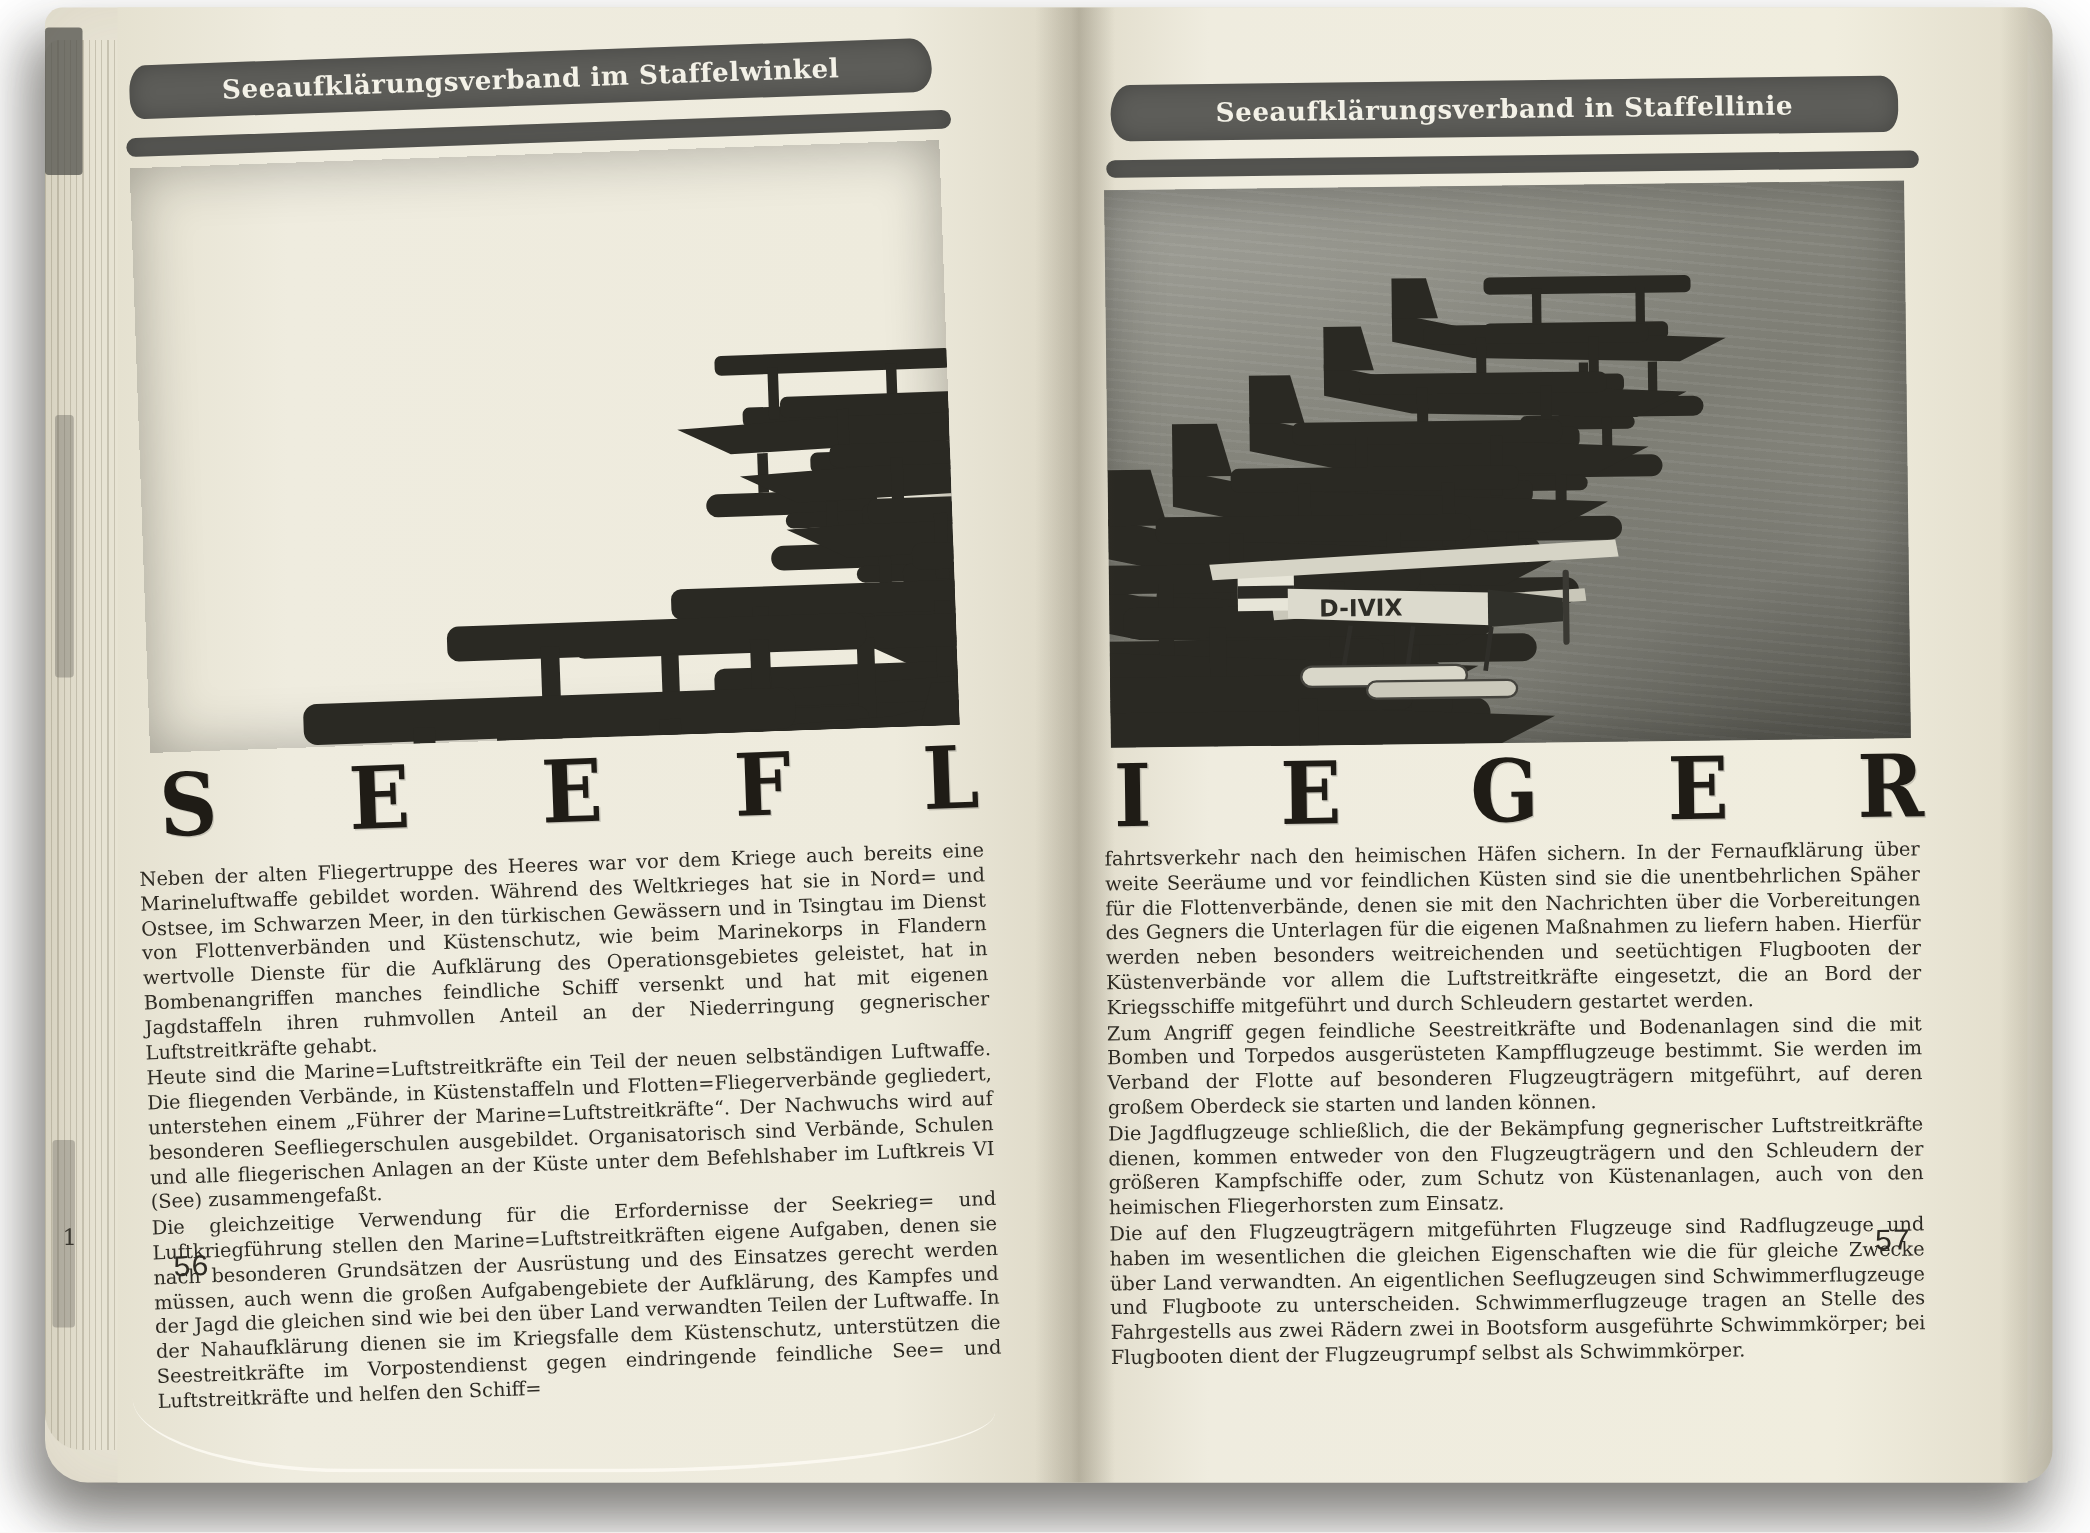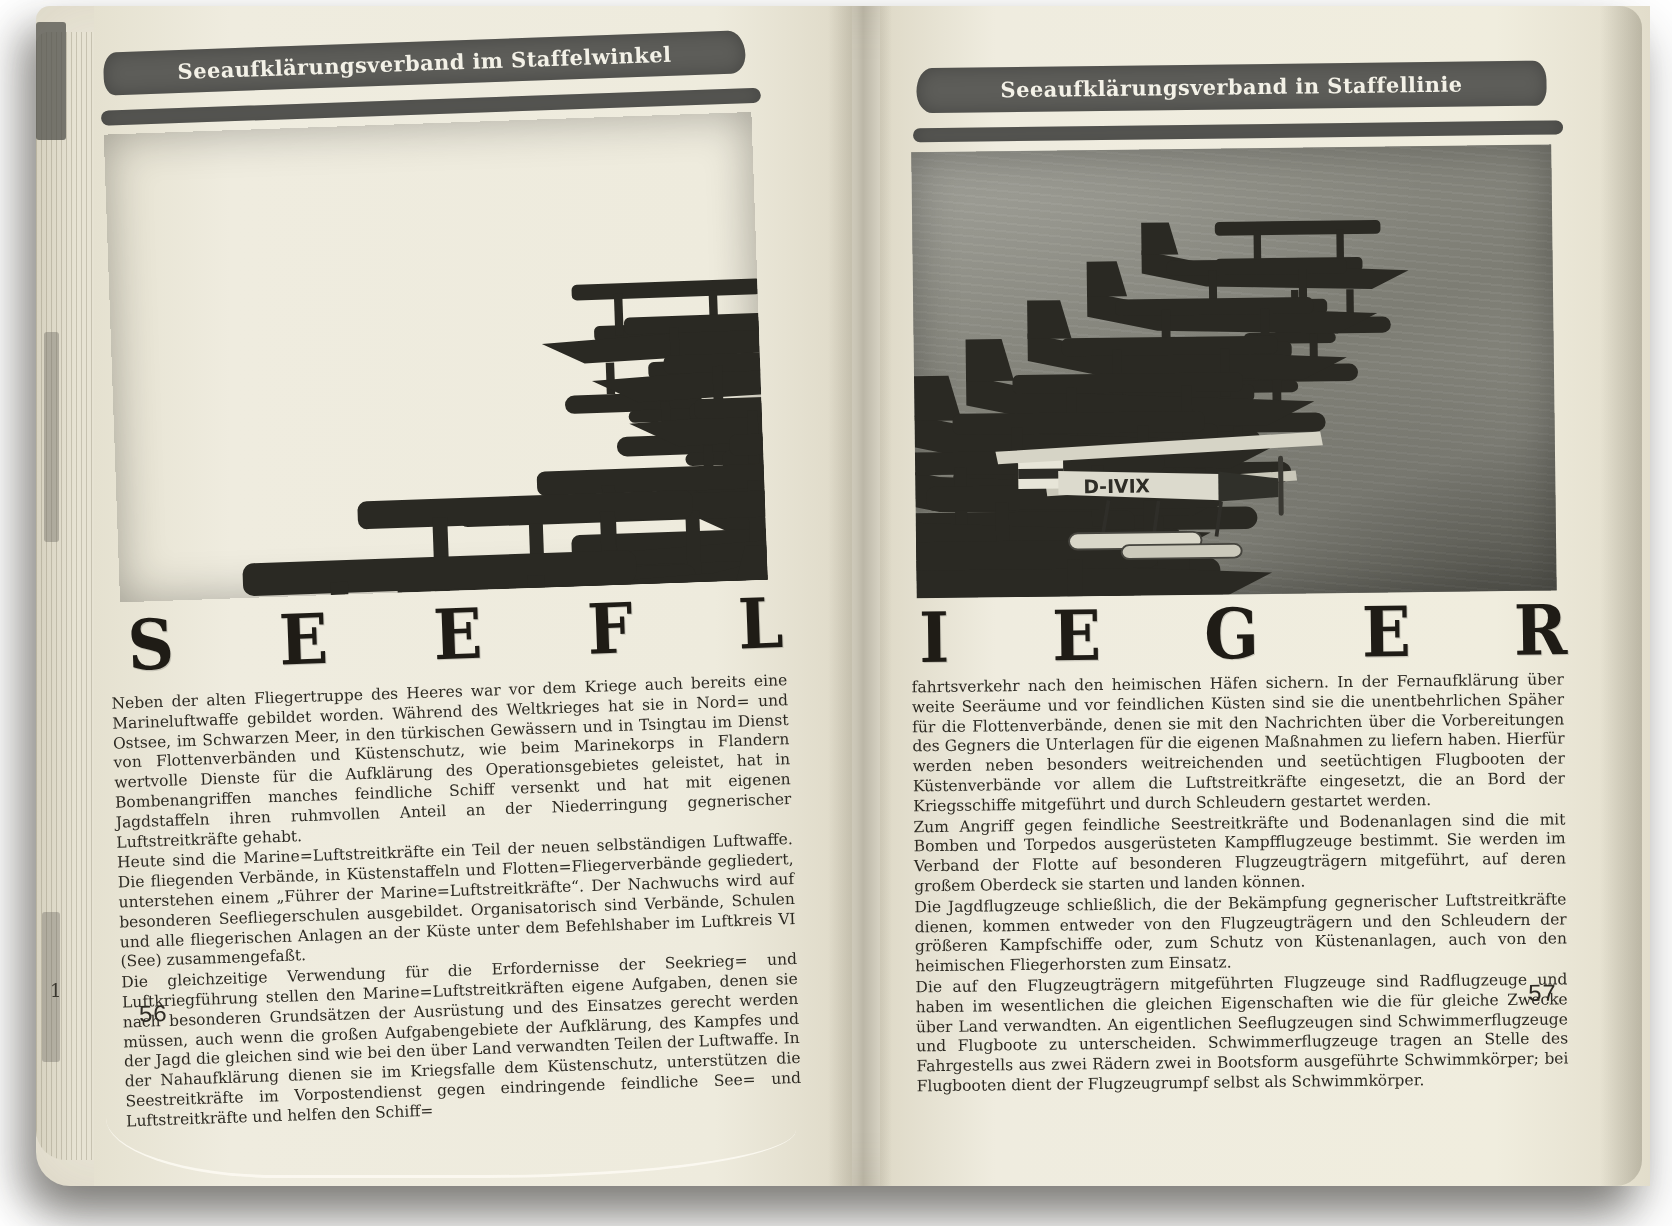--- a/index.html
+++ b/index.html
@@ -25,21 +25,21 @@
   .gutter{position:absolute;left:792px;top:0;width:64px;height:100%;
         background:linear-gradient(90deg,rgba(0,0,0,0) 0%,rgba(70,63,45,.20) 45%,rgba(70,63,45,.28) 55%,rgba(0,0,0,0) 100%);}
   .right-edge{position:absolute;right:0;top:0;width:42px;height:100%;border-radius:0 22px 26px 0;
         background:linear-gradient(270deg,rgba(95,90,72,.30),rgba(0,0,0,0));}
   .bottom-curve{position:absolute;left:70px;bottom:8px;width:690px;height:60px;
         border-bottom:3px solid rgba(252,250,242,.9);border-radius:0 0 45% 25%/0 0 48px 60px;}
   
   .page{position:absolute;top:0;height:100%;}
   .page.left{left:58px;width:758px;
         background:linear-gradient(90deg,#e5e1d0,#efecdf 18%,#eeebdd 82%,#ded9c7);}
-  .page.right{left:844px;width:770px;
+  .page.right{left:816px;width:770px;
         background:linear-gradient(90deg,#ded9c7,#efecdf 15%,#f0edde 80%,#e2ddcb);}
   .tilt{position:absolute;inset:0;}
   .page.left .tilt{transform:rotate(-2deg);transform-origin:50% 45%;}
   .page.right .tilt{transform:rotate(-0.7deg);transform-origin:50% 45%;}
   
   .band{position:absolute;background:#5d5d59;color:#f3f1e7;
         display:flex;align-items:center;justify-content:center;
         font-weight:bold;font-size:21px;letter-spacing:.4px;
         box-shadow:inset 0 0 18px rgba(0,0,0,.25);}
   .page.left .band.title{left:26px;top:34px;width:642px;height:43px;border-radius:14px 18px 16px 12px/22px 26px 20px 18px;}

